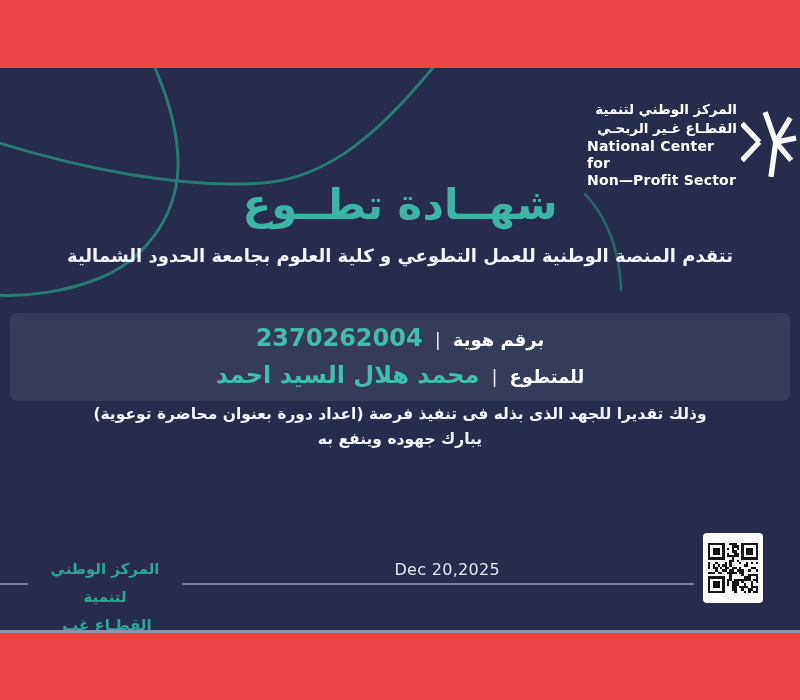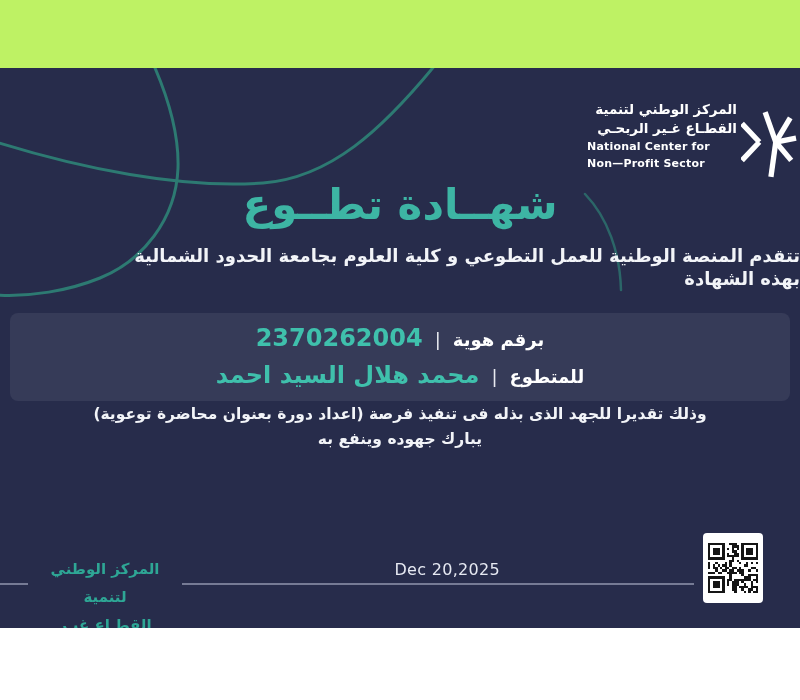--- a/index.html
+++ b/index.html
@@ -1,29 +1,29 @@
 <!DOCTYPE html>
 <html><head>
 <meta charset="utf-8">
 <style>
   html,body{margin:0;padding:0;}
-  .page{position:relative;width:800px;height:628px;background:#bef264;overflow:hidden;
+  .page{position:relative;width:800px;height:700px;background:#ef4444;overflow:hidden;
         font-family:"DejaVu Sans",sans-serif;}
   .certificate{position:absolute;top:68px;left:0;width:800px;height:562px;
         background:#272c4b;border-bottom:3px solid #8e94a9;overflow:hidden;}
   .curves{position:absolute;top:0;left:0;width:800px;height:562px;}
 
   .logo-text{position:absolute;top:32px;right:63px;color:#ffffff;width:150px;}
   .logo-text .ar{direction:rtl;text-align:right;font-size:13.5px;font-weight:bold;line-height:19px;}
-  .logo-text .en{text-align:left;font-size:11px;font-weight:bold;line-height:17px;letter-spacing:.2px;}
+  .logo-text .en{text-align:left;font-size:14px;font-weight:bold;line-height:17px;letter-spacing:.2px;}
   .logo-mark{position:absolute;top:40px;right:3px;width:56px;height:70px;}
 
   .title{position:absolute;top:110px;left:0;width:100%;text-align:center;direction:rtl;
         color:#3db5a4;font-size:42px;font-weight:bold;line-height:54px;}
-  .intro{position:absolute;top:176px;left:0;width:100%;text-align:right;direction:rtl;
+  .intro{position:absolute;top:176px;left:0;width:100%;text-align:center;direction:rtl;
         color:#f2f4f8;font-size:18px;font-weight:bold;line-height:23px;}
 
   .panel{position:absolute;top:245px;left:10px;width:780px;height:88px;
         background:#363b58;border-radius:8px;}
   .row{text-align:center;direction:rtl;}
   .row-1{margin-top:11px;}
   .row-2{margin-top:9px;}
   .row .label{color:#ffffff;font-size:18px;font-weight:bold;margin-top:36px;}
   .row .sep{color:#e8eaf0;font-size:18px;margin:0 12px;}
   .row .value{color:#3fc0ac;font-size:24px;font-weight:bold;}
@@ -67,21 +67,20 @@
       <path d="M36,34 L51,9"></path>
       <path d="M36,34 L57,30"></path>
       <path d="M36,34 L52,53"></path>
       <path d="M36,34 L31,70"></path>
     </svg>
 
     <div class="title">شهــادة تطــوع</div>
 
     <div class="intro">
       <div>تتقدم المنصة الوطنية للعمل التطوعي و كلية العلوم بجامعة الحدود الشمالية</div>
-      <div>بهذه الشهادة</div>
     </div>
 
     <div class="panel">
       <div class="row row-1">
         <span class="label">برقم هوية</span><span class="sep">|</span><span class="value">2370262004</span>
       </div>
       <div class="row row-2">
         <span class="label">للمتطوع</span><span class="sep">|</span><span class="value">محمد هلال السيد احمد</span>
       </div>
     </div>

